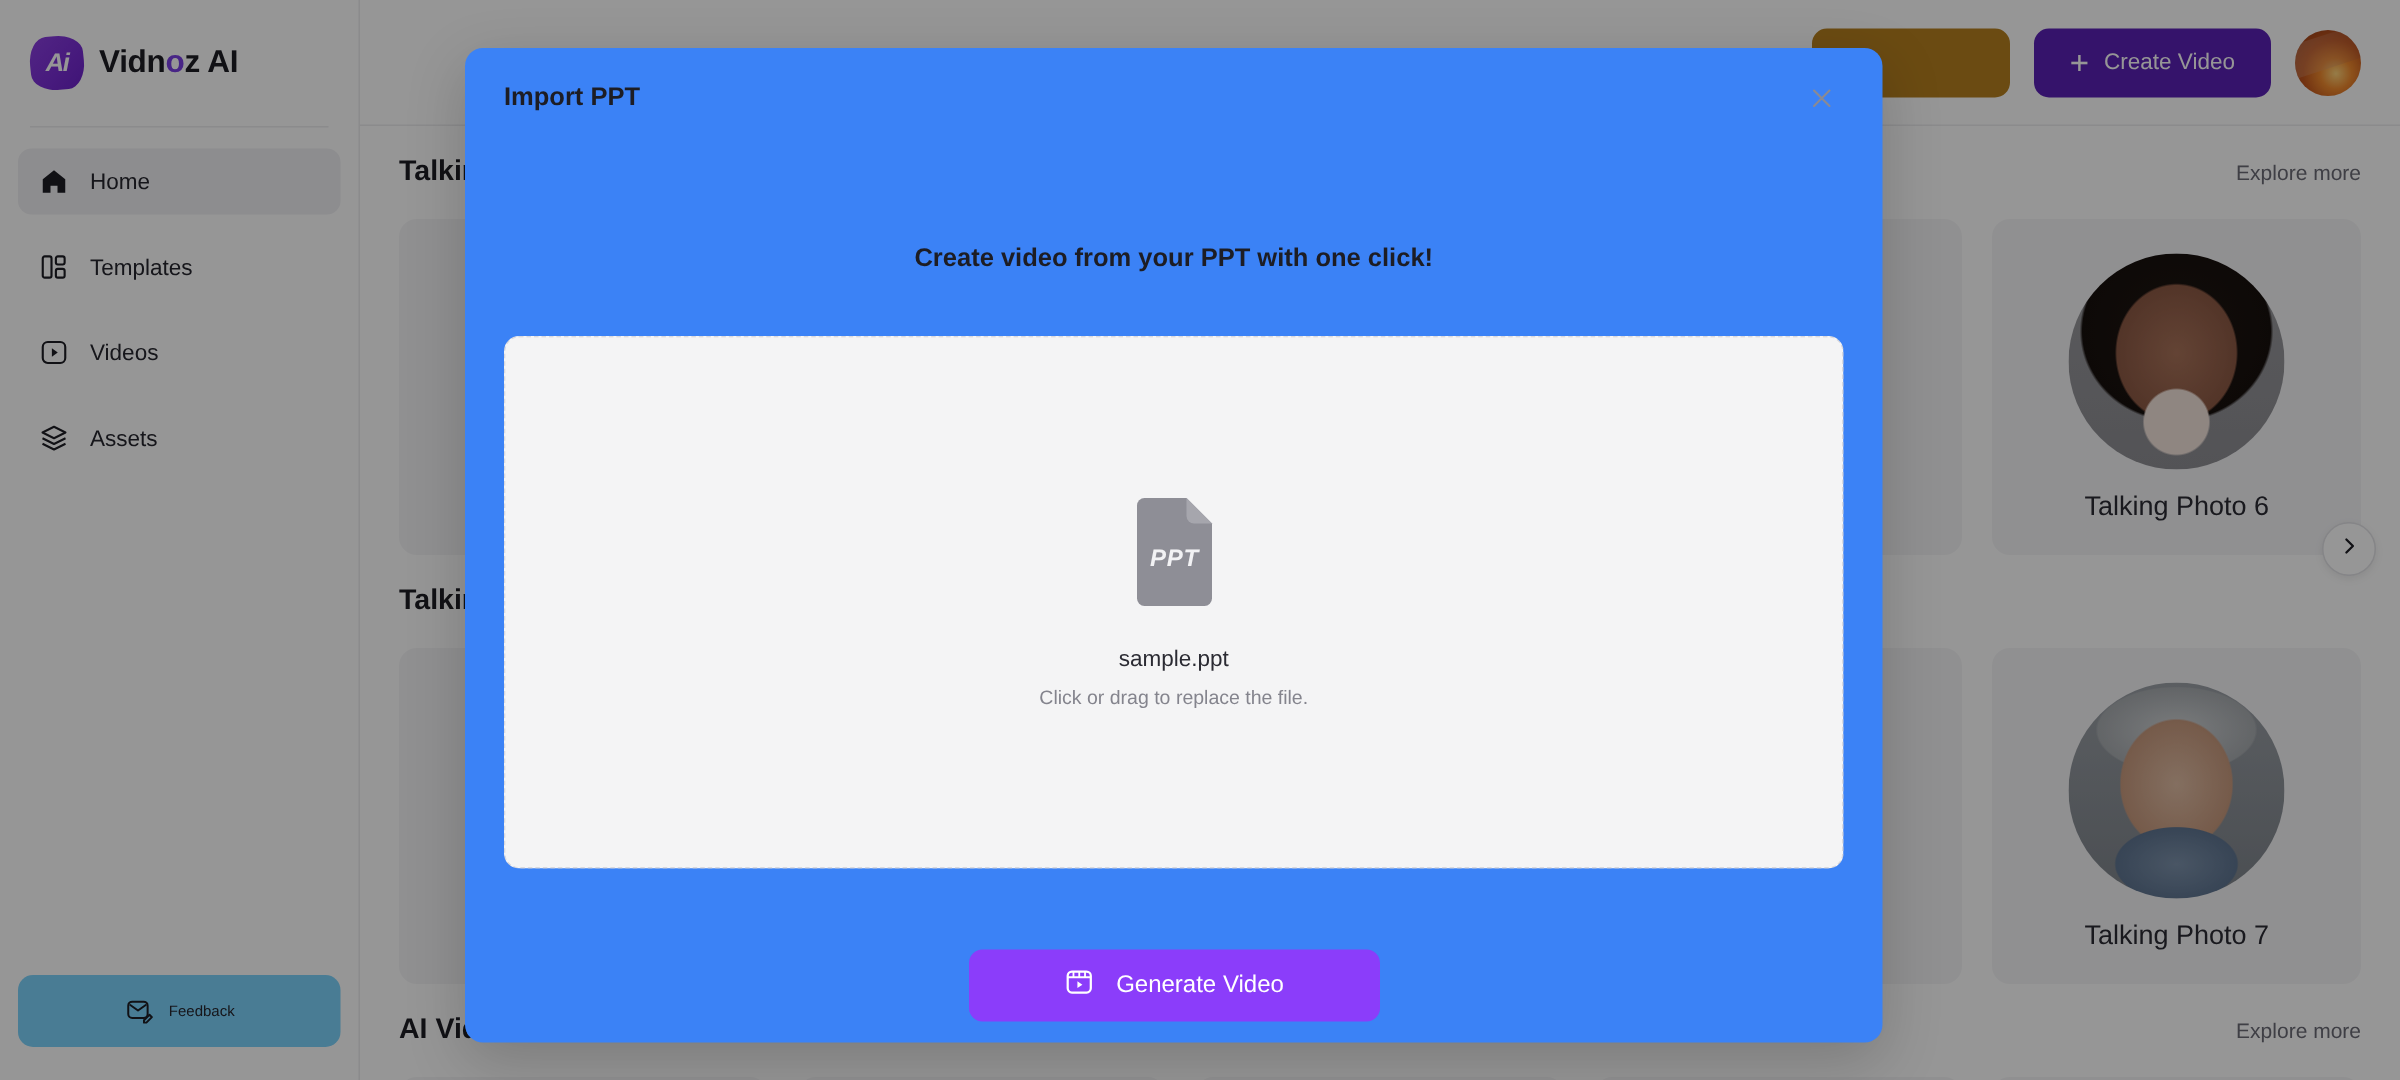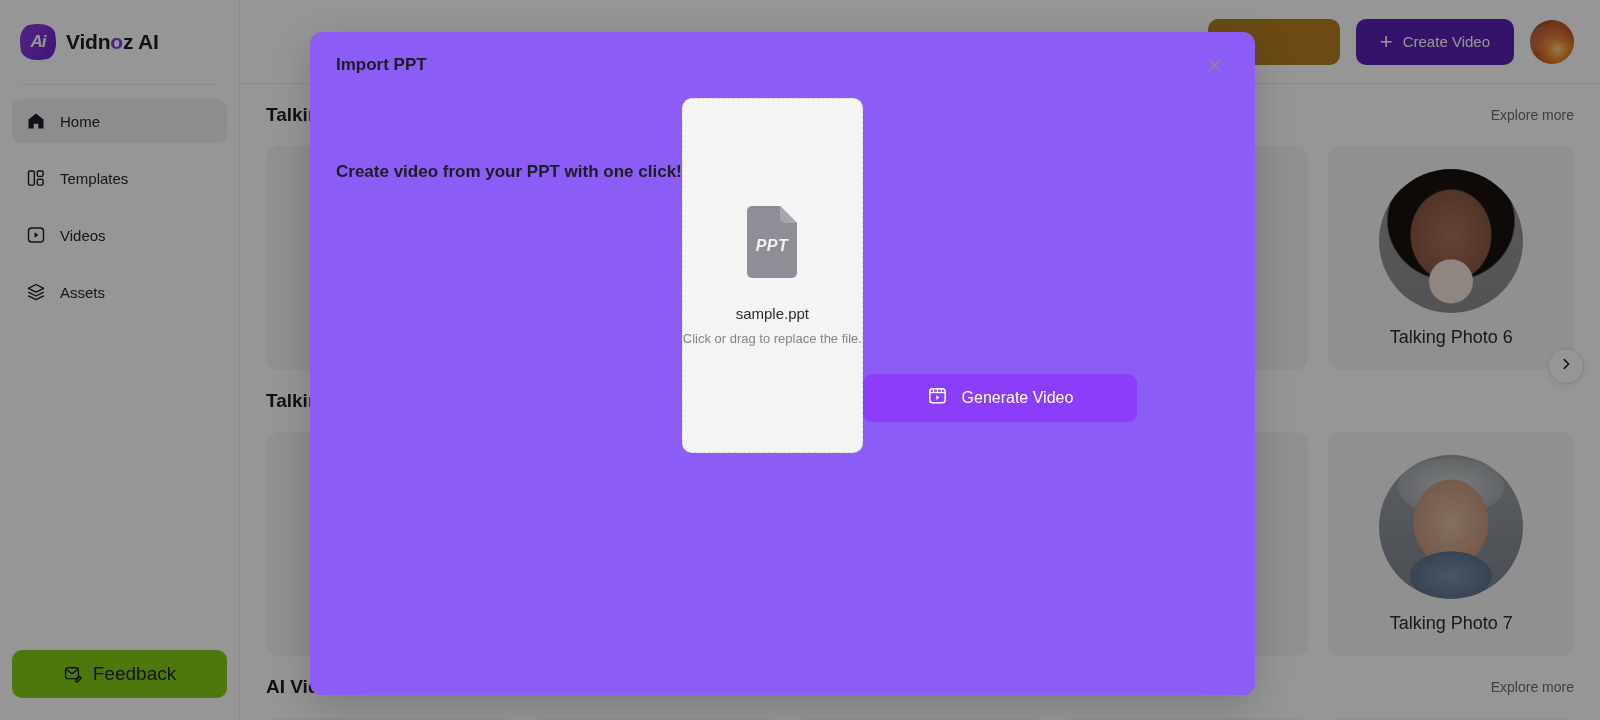--- a/index.html
+++ b/index.html
@@ -114,27 +114,27 @@
     flex: 0 0 20px;
   }
   .nav-ico svg { display: block; }
 
   .sidebar-foot {
     margin-top: auto;
     padding: 0 12px 22px 12px;
   }
   .feedback-btn {
     height: 48px;
-    background: #84cc16;
+    background: #7dd3fc;
     border-radius: 10px;
     display: flex;
     align-items: center;
     justify-content: center;
     gap: 10px;
-    font-size: 19px;
+    font-size: 10px;
     color: #26262e;
     cursor: pointer;
   }
 
   
   .main {
     flex: 1;
     height: 720px;
     position: relative;
     background: #ffffff;
@@ -289,21 +289,21 @@
     z-index: 10;
   }
 
   
   .modal {
     position: absolute;
     left: 310px;
     top: 32px;
     width: 945px;
     height: 663px;
-    background: #8b5cf6;
+    background: #3b82f6;
     border-radius: 12px;
     z-index: 20;
     box-shadow: 0 12px 40px rgba(0,0,0,0.18);
     display: flex;
     flex-direction: column;
   }
   .modal-head {
     height: 66px;
     display: flex;
     align-items: center;
@@ -321,21 +321,22 @@
     display: flex;
     align-items: center;
     justify-content: center;
     cursor: pointer;
     color: #8a8a93;
   }
   .modal-body {
     flex: 1;
     padding: 0 26px 0 26px;
     display: flex;
-    flex-direction: row;
+    flex-direction: column;
+    gap: 16px;
   }
   .modal-lead {
     text-align: center;
     font-size: 17px;
     font-weight: 700;
     color: #1d1d24;
     margin-top: 64px;
     margin-bottom: 26px;
   }
   .dropzone {

